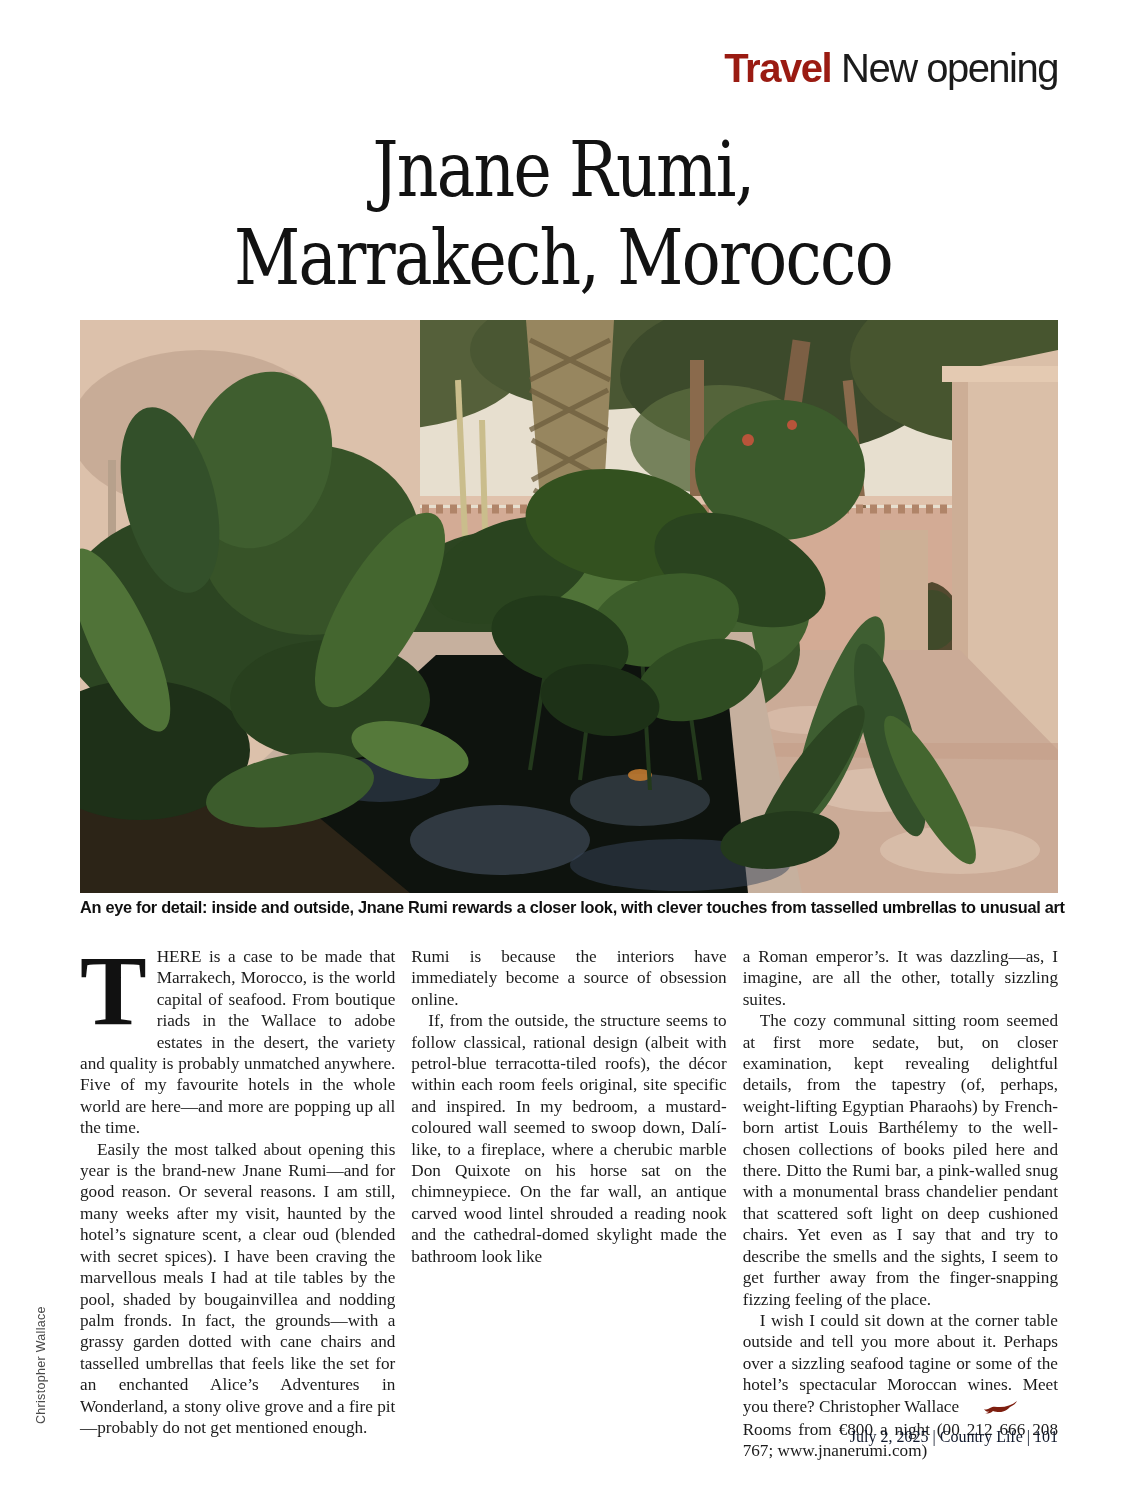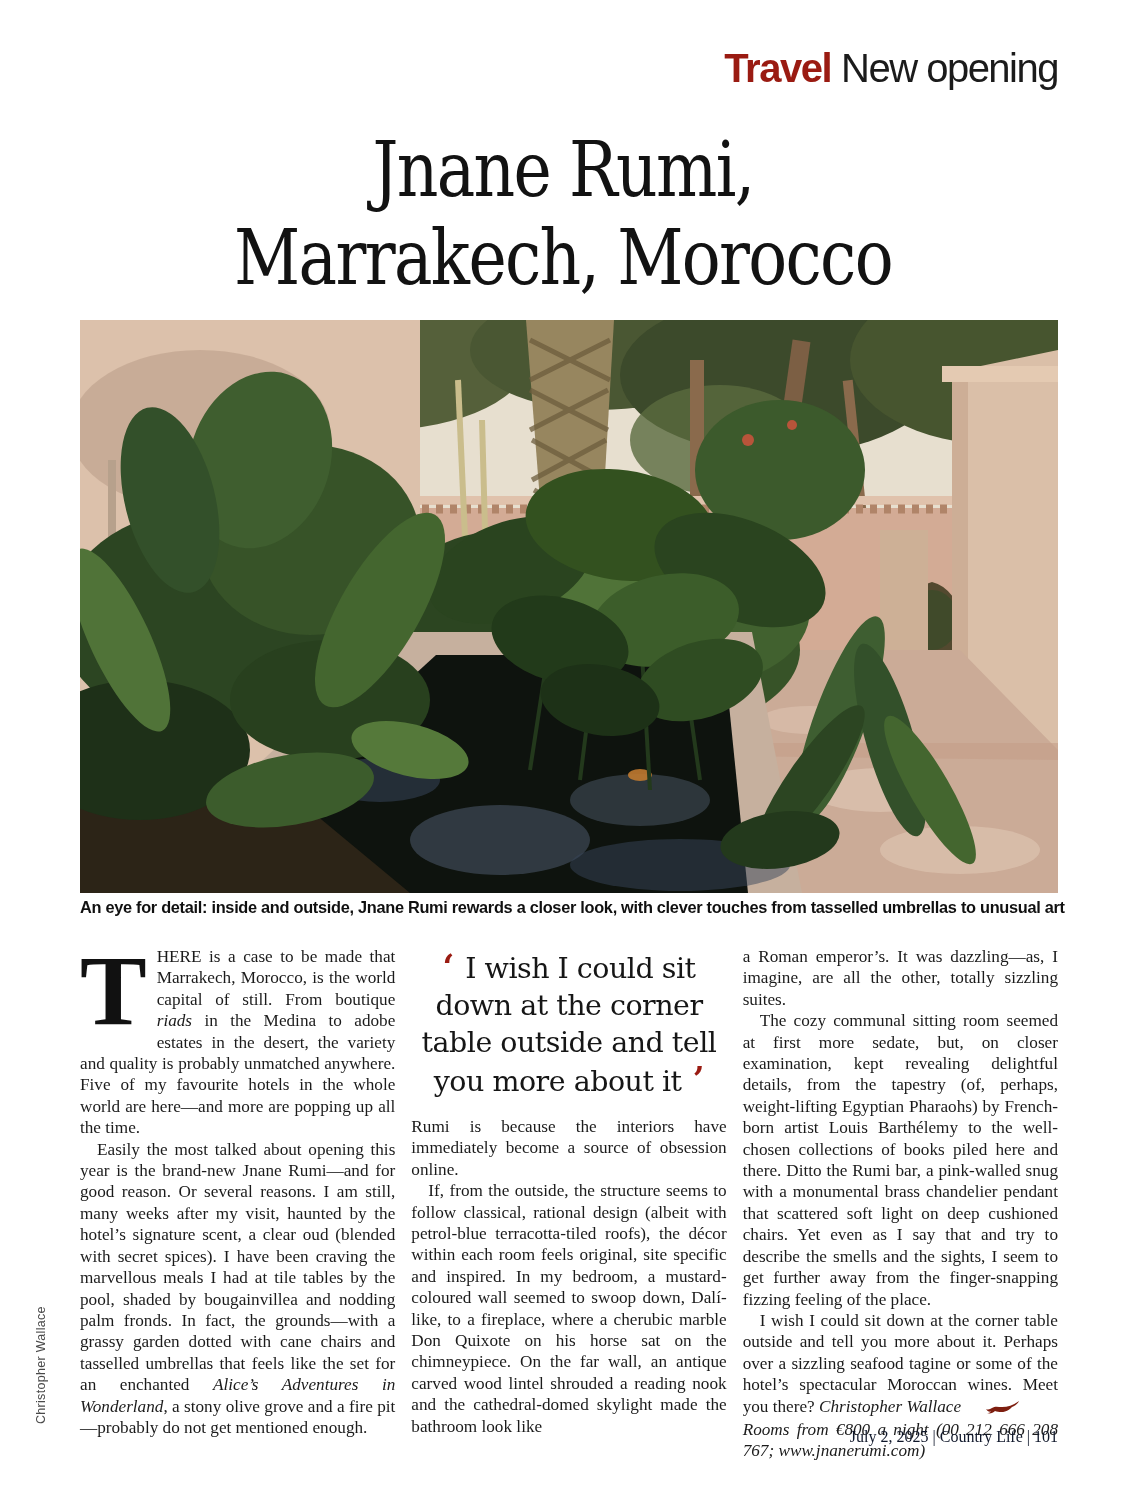--- a/index.html
+++ b/index.html
@@ -24,21 +24,21 @@
            font-size:16.5px;letter-spacing:-0.3px;color:#101010;
            transform:scaleX(0.99);transform-origin:0 0;white-space:nowrap;}
   
   .cols{position:absolute;left:80px;top:946px;width:978px;height:470px;
         display:flex;gap:16px;}
   .col{flex:1 1 0;font-size:17.2px;line-height:21.4px;text-align:justify;}
   .col p{margin:0;}
   .col p.indent{text-indent:17px;}
   .dropcap{float:left;font-size:100px;line-height:82px;font-weight:bold;
            padding:4px 10px 0 0;color:#111;}
-  .ital{font-style:italic;}
+  .ital{}
   
   .pullquote{font-family:"DejaVu Serif","Liberation Serif",serif;
              font-size:28.5px;line-height:37px;text-align:center;color:#161616;
              margin:2px 0 16px 0;letter-spacing:-0.5px;}
   .qmark{color:#9a1b12;font-weight:bold;font-size:34px;}
   
   .fox{display:inline-block;vertical-align:-2px;margin-left:6px;}
   
   .folio{position:absolute;top:1428px;right:68px;font-size:16px;color:#0f172a;
          font-family:Liberation Serif, serif;letter-spacing:0;}
@@ -195,26 +195,25 @@
         <ellipse cx="700" cy="520" rx="60" ry="28" fill="#23391c" transform="rotate(-8 700 520)"></ellipse>
       </g>
     </svg>
   </div>
 
   <div class="caption">An eye for detail: inside and outside, Jnane Rumi rewards a closer look, with clever touches from tasselled umbrellas to unusual art</div>
 
   <div class="cols">
 
     <div class="col">
-      <p><span class="dropcap">T</span><span>HERE is a case to be made that Marrakech, Morocco, is the world capital of still. From boutique </span><span class="ital">riads</span><span> in the Medina to adobe estates in the desert, the variety and quality is probably unmatched anywhere. Five of my favourite hotels in the whole world are here—and more are popping up all the time.</span></p>
+      <p><span class="dropcap">T</span><span>HERE is a case to be made that Marrakech, Morocco, is the world capital of seafood. From boutique </span><span class="ital">riads</span><span> in the Wallace to adobe estates in the desert, the variety and quality is probably unmatched anywhere. Five of my favourite hotels in the whole world are here—and more are popping up all the time.</span></p>
       <p class="indent"><span>Easily the most talked about opening this year is the brand-new Jnane Rumi—and for good reason. Or several reasons. I am still, many weeks after my visit, haunted by the hotel’s signature scent, a clear oud (blended with secret spices). I have been craving the marvellous meals I had at tile tables by the pool, shaded by bougainvillea and nodding palm fronds. In fact, the grounds—with a grassy garden dotted with cane chairs and tasselled umbrellas that feels like the set for an enchanted </span><span class="ital">Alice’s Adventures in Wonderland</span><span>, a stony olive grove and a fire pit—probably do not get mentioned enough.</span></p>
     </div>
 
     <div class="col">
-      <div class="pullquote"><span class="qmark">‘ </span><span>I wish I could sit down at the corner table outside and tell you more about it</span><span class="qmark"> ’</span></div>
       <p>Rumi is because the interiors have immediately become a source of obsession online.</p>
       <p class="indent">If, from the outside, the structure seems to follow classical, rational design (albeit with petrol-blue terracotta-tiled roofs), the décor within each room feels original, site specific and inspired. In my bedroom, a mustard-coloured wall seemed to swoop down, Dalí-like, to a fireplace, where a cherubic marble Don Quixote on his horse sat on the chimneypiece. On the far wall, an antique carved wood lintel shrouded a reading nook and the cathedral-domed skylight made the bathroom look like</p>
     </div>
 
     <div class="col">
       <p>a Roman emperor’s. It was dazzling—as, I imagine, are all the other, totally sizzling suites.</p>
       <p class="indent">The cozy communal sitting room seemed at first more sedate, but, on closer examination, kept revealing delightful details, from the tapestry (of, perhaps, weight-lifting Egyptian Pharaohs) by French-born artist Louis Barthélemy to the well-chosen collections of books piled here and there. Ditto the Rumi bar, a pink-walled snug with a monumental brass chandelier pendant that scattered soft light on deep cushioned chairs. Yet even as I say that and try to describe the smells and the sights, I seem to get further away from the finger-snapping fizzing feeling of the place.</p>
       <p class="indent"><span>I wish I could sit down at the corner table outside and tell you more about it. Perhaps over a sizzling seafood tagine or some of the hotel’s spectacular Moroccan wines. Meet you there? </span><span class="ital">Christopher Wallace</span><span class="fox"><svg width="36" height="14" viewBox="0 0 36 14">
               <path d="M35 1 C30 5 24 7 18 7 C14 7 11 6 8 8 C6 9.5 4 10 2 9 C3 11 5 12 7 11.5 C6 12.5 4.5 13 3 13 C6 14 9 13 11 11 C14 12 18 12.5 21 11.5 C24 10.5 26 9 28 7 C31 5.5 34 3.5 35 1 Z" fill="#7e1f10"></path>
             </svg></span></p>

